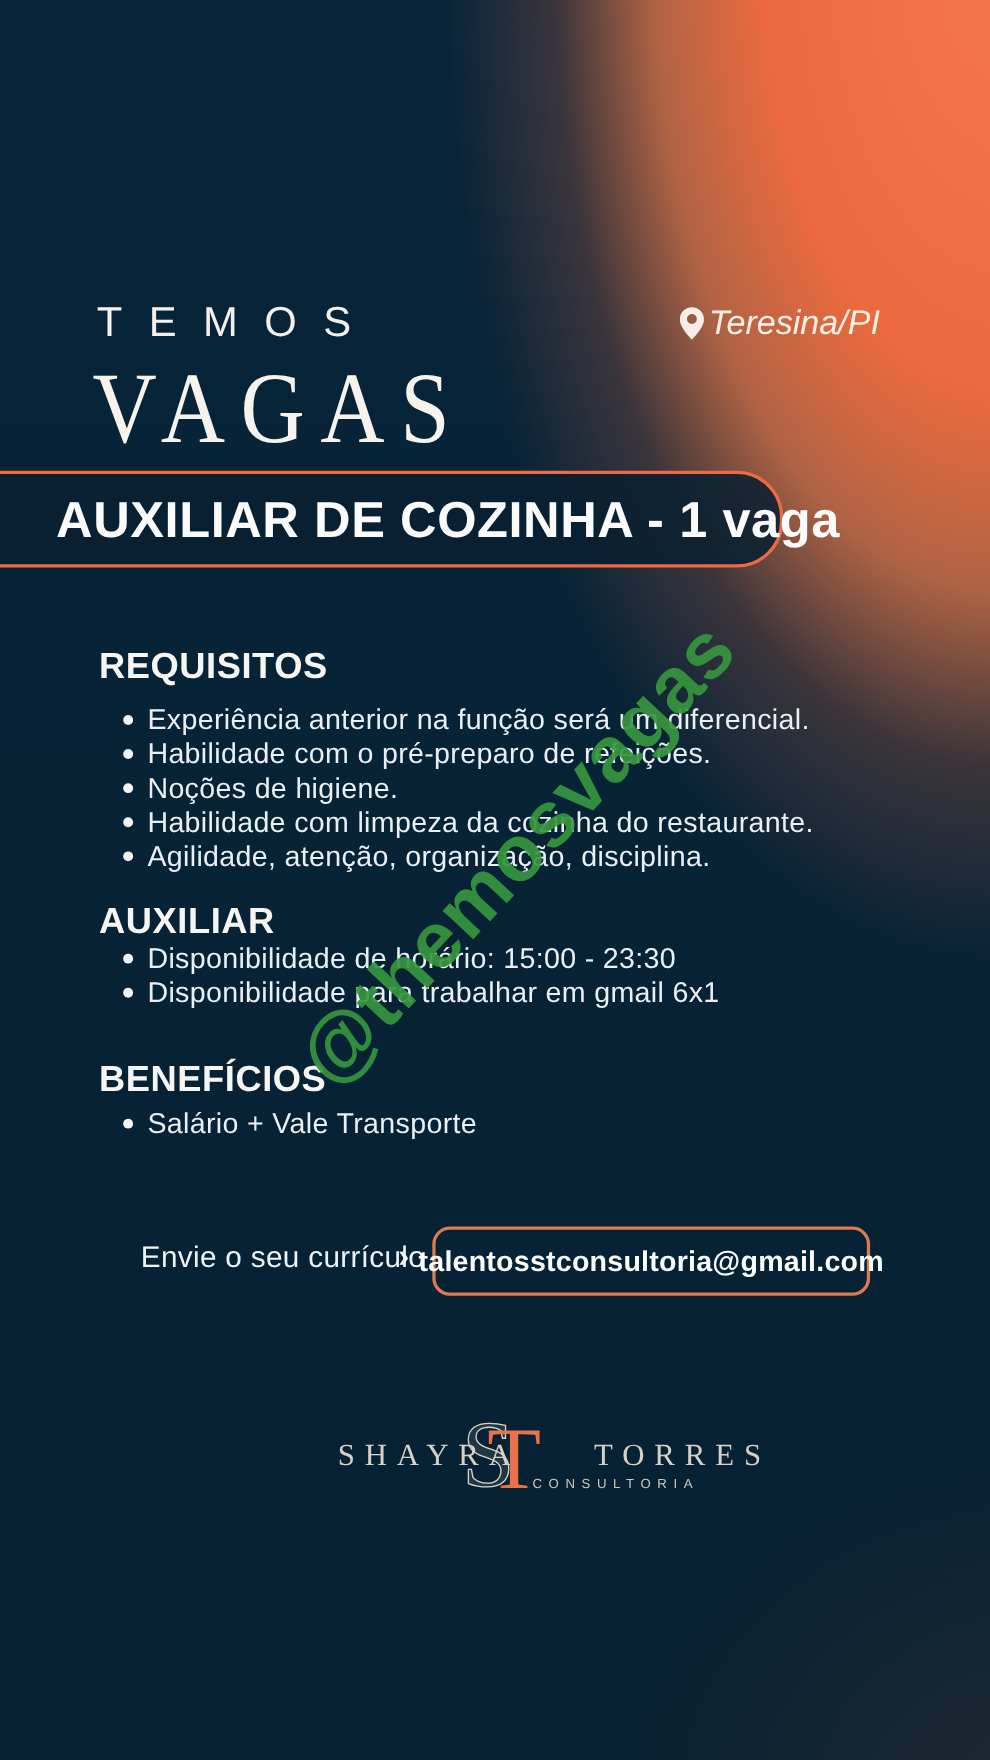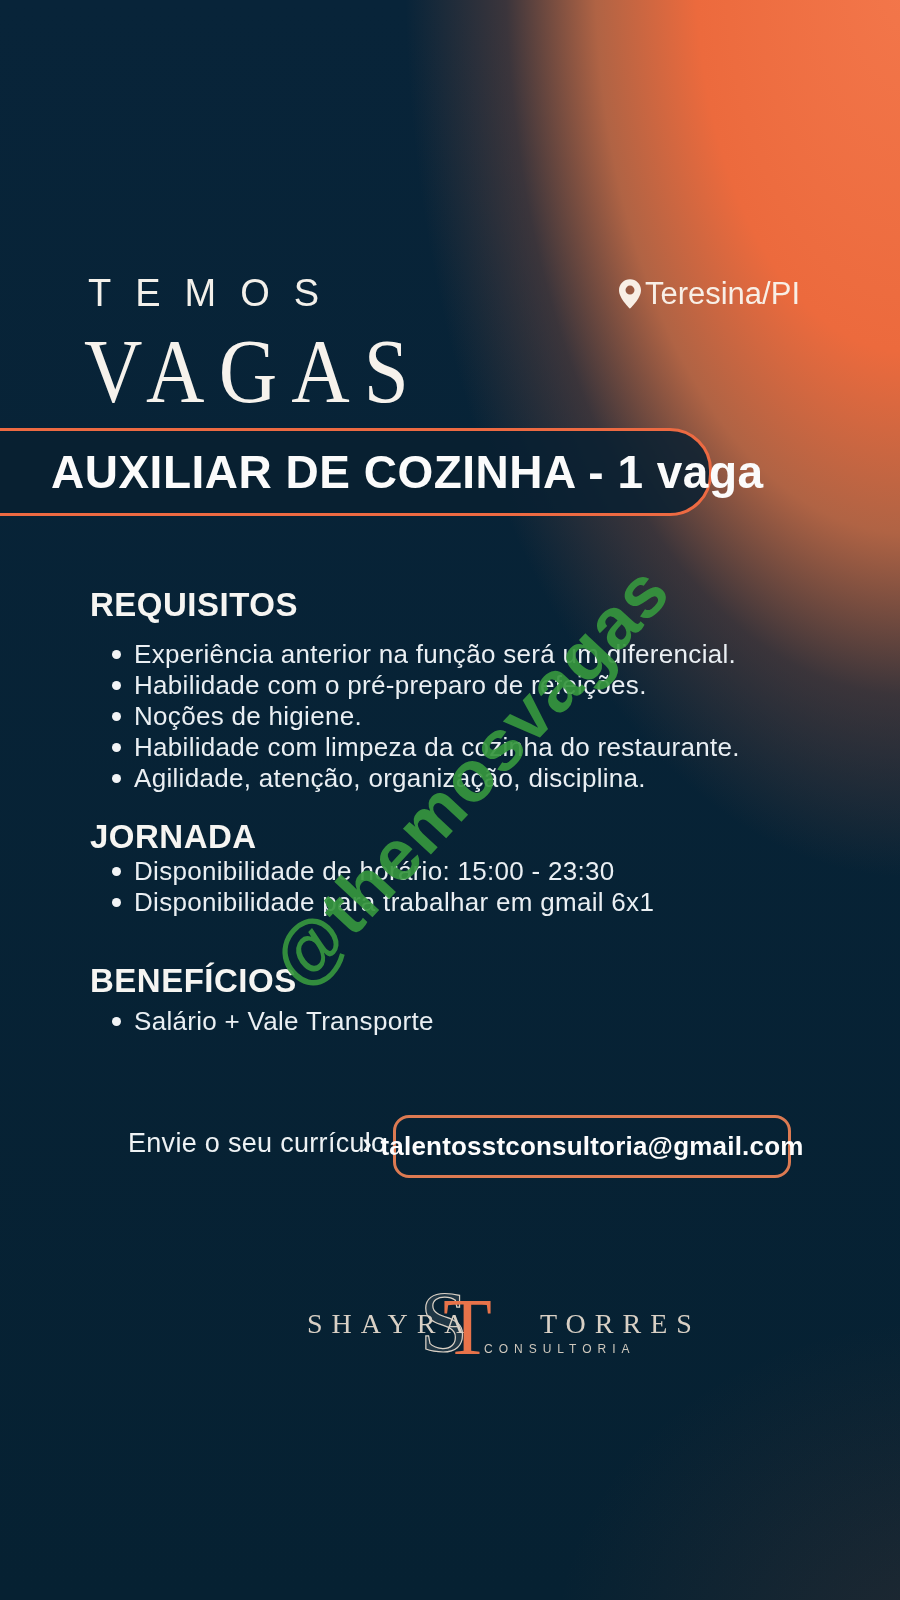--- a/index.html
+++ b/index.html
@@ -25,21 +25,21 @@
   .big-title{
     position:absolute;left:84px;top:318px;
     font-family:"Liberation Serif", serif;
     font-size:92px;font-weight:400;color:#f6f2ec;
     letter-spacing:16px;white-space:nowrap;
     transform:scaleX(.88);transform-origin:left center;
   }
   .location{
     position:absolute;right:100px;top:276px;
     display:flex;align-items:center;gap:4px;
-    color:#f8efe6;font-size:31px;font-weight:500;
+    color:#f8efe6;font-size:31px;font-weight:500;font-style:italic;
   }
   .location svg{display:block;}
   
   .job-box{
     position:absolute;left:-48px;top:428px;
     width:760px;height:88px;
     border:3px solid #ed6a42;border-radius:42px;
     background:rgba(8,31,49,.86);
     display:flex;align-items:center;
     padding-left:96px;box-sizing:border-box;
@@ -160,21 +160,21 @@
 
   <div class="section-heading" id="sec-requisitos-h">REQUISITOS</div>
   <ul class="bullets" id="sec-requisitos-l">
     <li>Experiência anterior na função será um diferencial.</li>
     <li>Habilidade com o pré-preparo de refeições.</li>
     <li>Noções de higiene.</li>
     <li>Habilidade com limpeza da cozinha do restaurante.</li>
     <li>Agilidade, atenção, organização, disciplina.</li>
   </ul>
 
-  <div class="section-heading" id="sec-jornada-h">JORNADA</div>
+  <div class="section-heading" id="sec-jornada-h">AUXILIAR</div>
   <ul class="bullets" id="sec-jornada-l">
     <li>Disponibilidade de horário: 15:00 - 23:30</li>
     <li>Disponibilidade para trabalhar em gmail 6x1</li>
   </ul>
 
   <div class="section-heading" id="sec-beneficios-h">BENEFÍCIOS</div>
   <ul class="bullets" id="sec-beneficios-l">
     <li>Salário + Vale Transporte</li>
   </ul>
 

